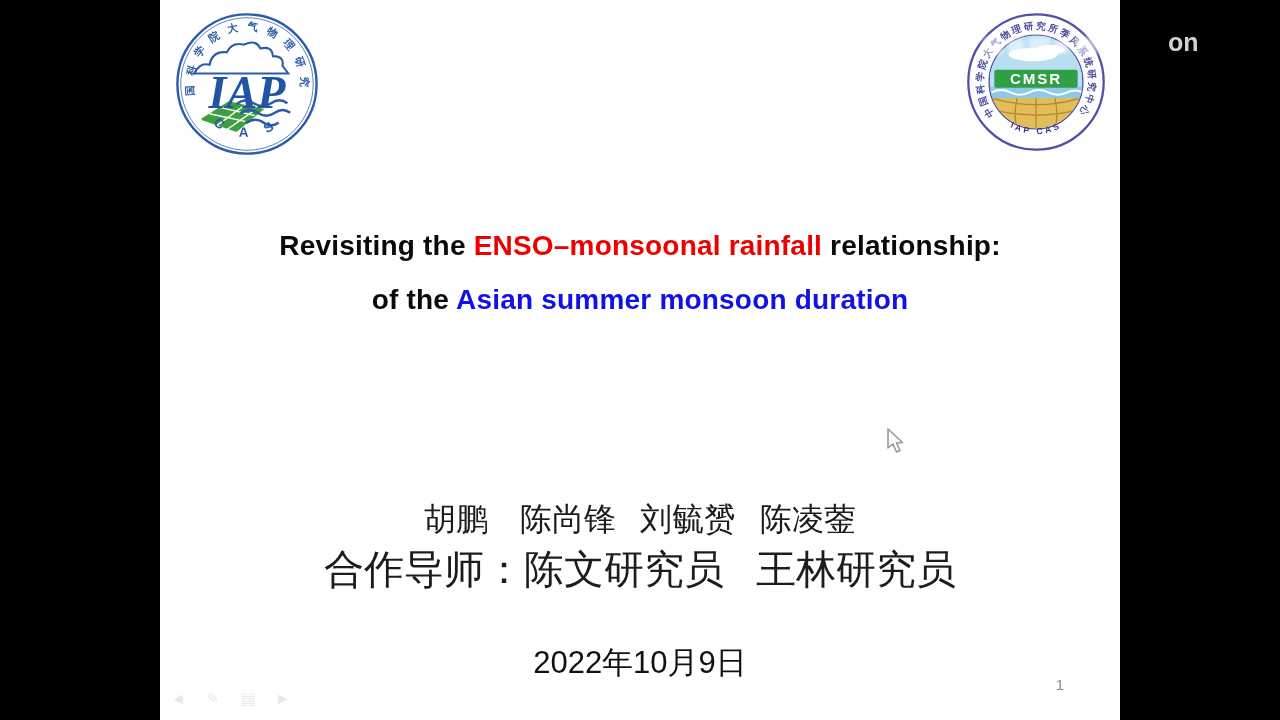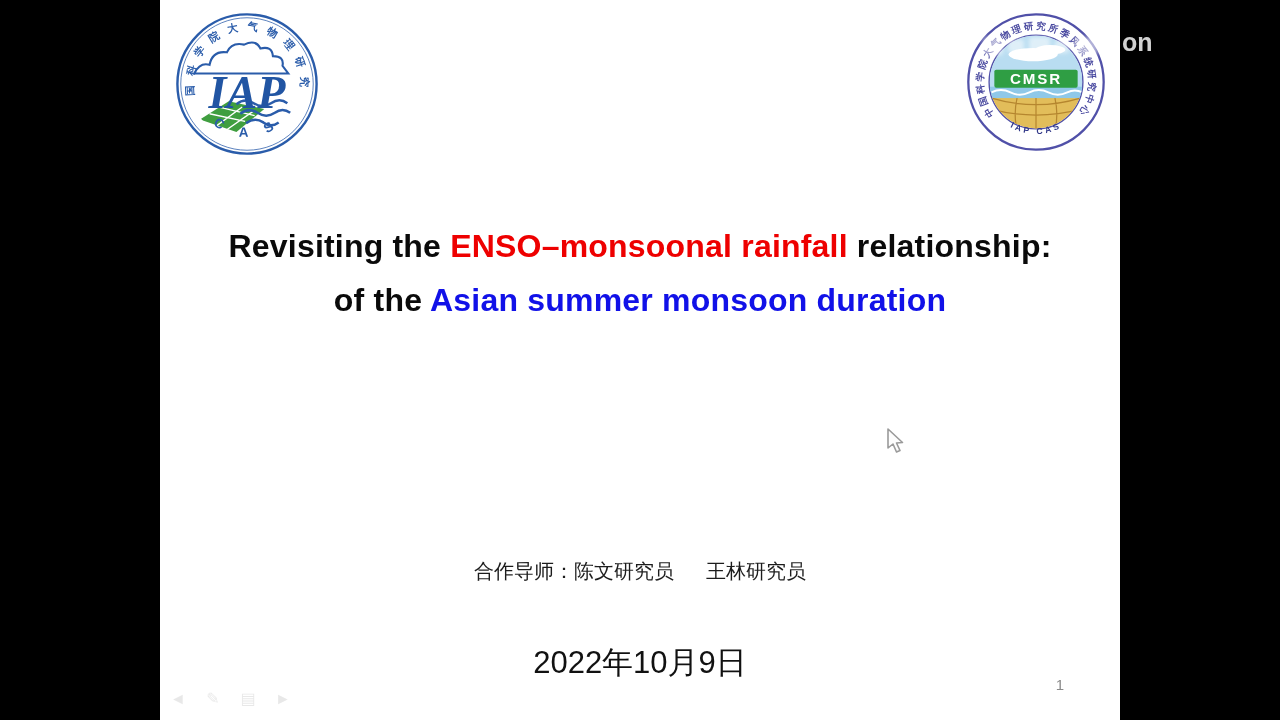--- a/index.html
+++ b/index.html
@@ -6,44 +6,44 @@
   body{width:1280px;height:720px;background:#000;overflow:hidden;font-family:"Liberation Sans",sans-serif;}
   .stage{position:relative;width:1280px;height:720px;background:#000;}
   
   .slide{position:absolute;left:160px;top:0;width:960px;height:720px;background:#ffffff;}
   
   .logo{position:absolute;}
   .logo-iap{left:15px;top:12px;width:144px;height:144px;}
   .logo-cmsr{left:805px;top:11px;width:142px;height:142px;}
   
   .title-block{position:absolute;top:219px;left:0;width:100%;text-align:center;
-    font-weight:bold;font-size:32px;line-height:54px;color:#0a0a0a;letter-spacing:0.2px;}
+    font-weight:bold;font-size:28px;line-height:54px;color:#0a0a0a;letter-spacing:0.2px;}
   .hl-red{color:#ee0000;}
   .hl-blue{color:#1111e8;margin-top:19px;}
   
   .authors{position:absolute;top:498px;left:0;width:100%;text-align:center;
     font-family:"Liberation Serif","DejaVu Serif",serif;font-size:32px;color:#1c1c1c;}
   .authors .author{margin:0 12px;}
   .authors .author:first-child{margin-right:20px;}
-  .supervisors{position:absolute;top:558px;left:0;width:100%;text-align:center;
-    font-family:Liberation Mono, monospace;font-size:20px;color:#1c1c1c;}
+  .supervisors{position:absolute;top:542px;left:0;width:100%;text-align:center;
+    font-family:Liberation Mono, monospace;font-size:40px;color:#1c1c1c;}
   .supervisors .gap{display:inline-block;width:32px;}
   .date-line{position:absolute;top:642px;left:0;width:100%;text-align:center;
     font-size:31px;color:#111;font-family:"Liberation Sans",sans-serif;}
   
   .page-number{position:absolute;left:880px;top:676px;width:40px;text-align:center;
     font-size:15px;color:#8a8a8a;}
   
   .ghost-toolbar{position:absolute;left:8px;top:689px;display:flex;gap:15px;opacity:0.13;}
   .ghost-toolbar .tool{width:20px;height:20px;font-size:16px;line-height:20px;text-align:center;
     color:#555;cursor:pointer;user-select:none;}
   
   .cursor{position:absolute;left:885px;top:427px;width:22px;height:28px;}
   
-  .bili-mark{position:absolute;left:1122px;top:28px;display:flex;align-items:flex-end;gap:3px;
+  .bili-mark{position:absolute;left:1168px;top:28px;display:flex;align-items:flex-end;gap:3px;
     color:rgba(255,255,255,0.82);}
   .bili-on{font-size:25px;font-weight:bold;}
   .bili-brand{font-size:33px;font-weight:800;letter-spacing:0.5px;font-family:"DejaVu Sans",sans-serif;}
   .user-mark{position:absolute;left:983px;top:29px;width:132px;height:34px;display:flex;
     gap:5px;align-items:center;filter:blur(2px);opacity:0.55;}
   .user-mark i{display:block;background:#fff;border-radius:3px;height:18px;}
   .user-mark i:nth-child(1){width:20px;}
   .user-mark i:nth-child(2){width:16px;height:14px;}
   .user-mark i:nth-child(3){width:22px;}
   .user-mark i:nth-child(4){width:14px;height:13px;}
@@ -121,20 +121,23 @@
       <text font-size="9" font-weight="bold" fill="#333a8a" letter-spacing="3">
         <textPath href="#cmsrBotArc" startOffset="50%" text-anchor="middle">IAP CAS</textPath>
       </text>
     </svg>
 
     <div class="title-block">
       <div><span>Revisiting the </span><span class="hl-red">ENSO–monsoonal rainfall</span><span> relationship:</span></div>
       <div><span>of the </span><span class="hl-blue">Asian summer monsoon duration</span></div>
     </div>
 
+    <div class="authors">
+      <span class="author">胡鹏</span><span class="author">陈尚锋</span><span class="author">刘毓赟</span><span class="author">陈凌蓥</span>
+    </div>
 
     <div class="supervisors">
       <span>合作导师：</span><span>陈文研究员</span><span class="gap"></span><span>王林研究员</span>
     </div>
 
     <div class="date-line">2022年10月9日</div>
 
     <div class="page-number">1</div>
 
     <div class="ghost-toolbar">

